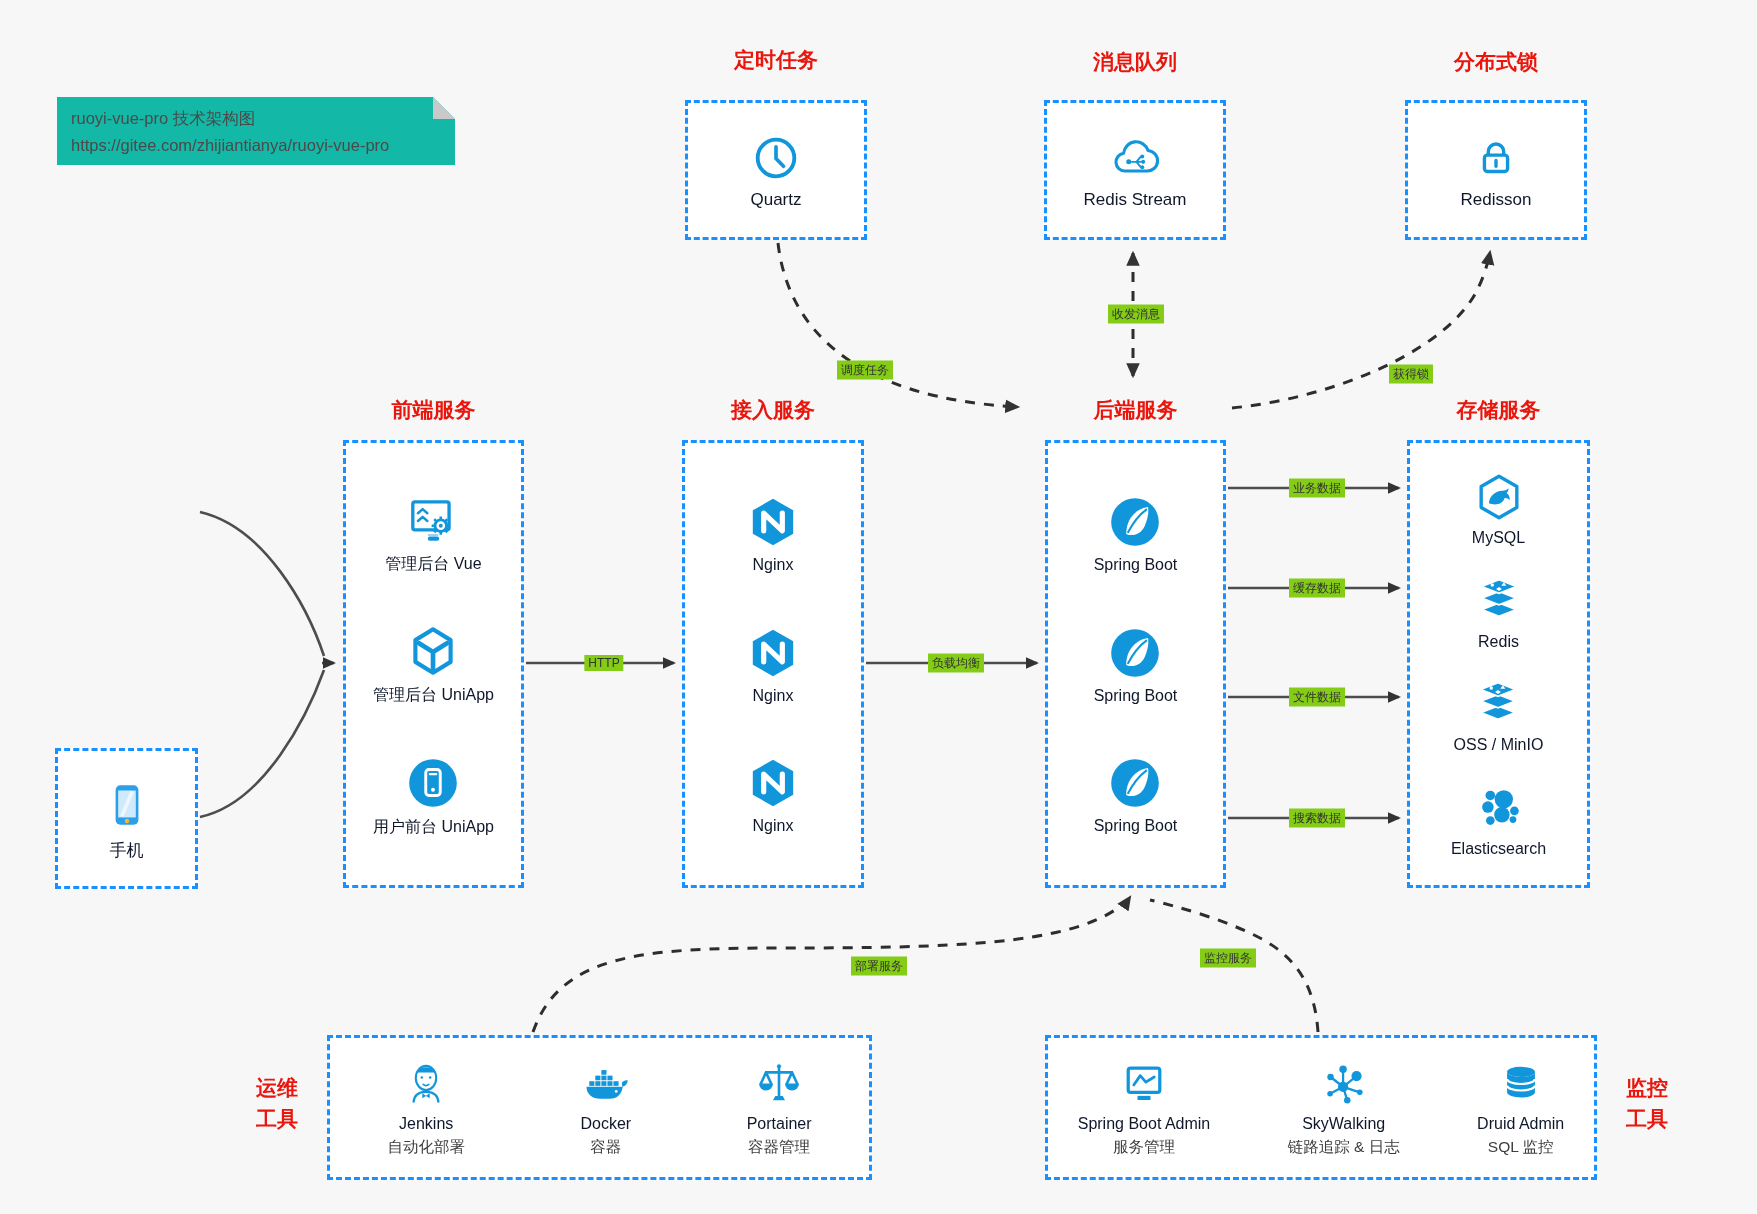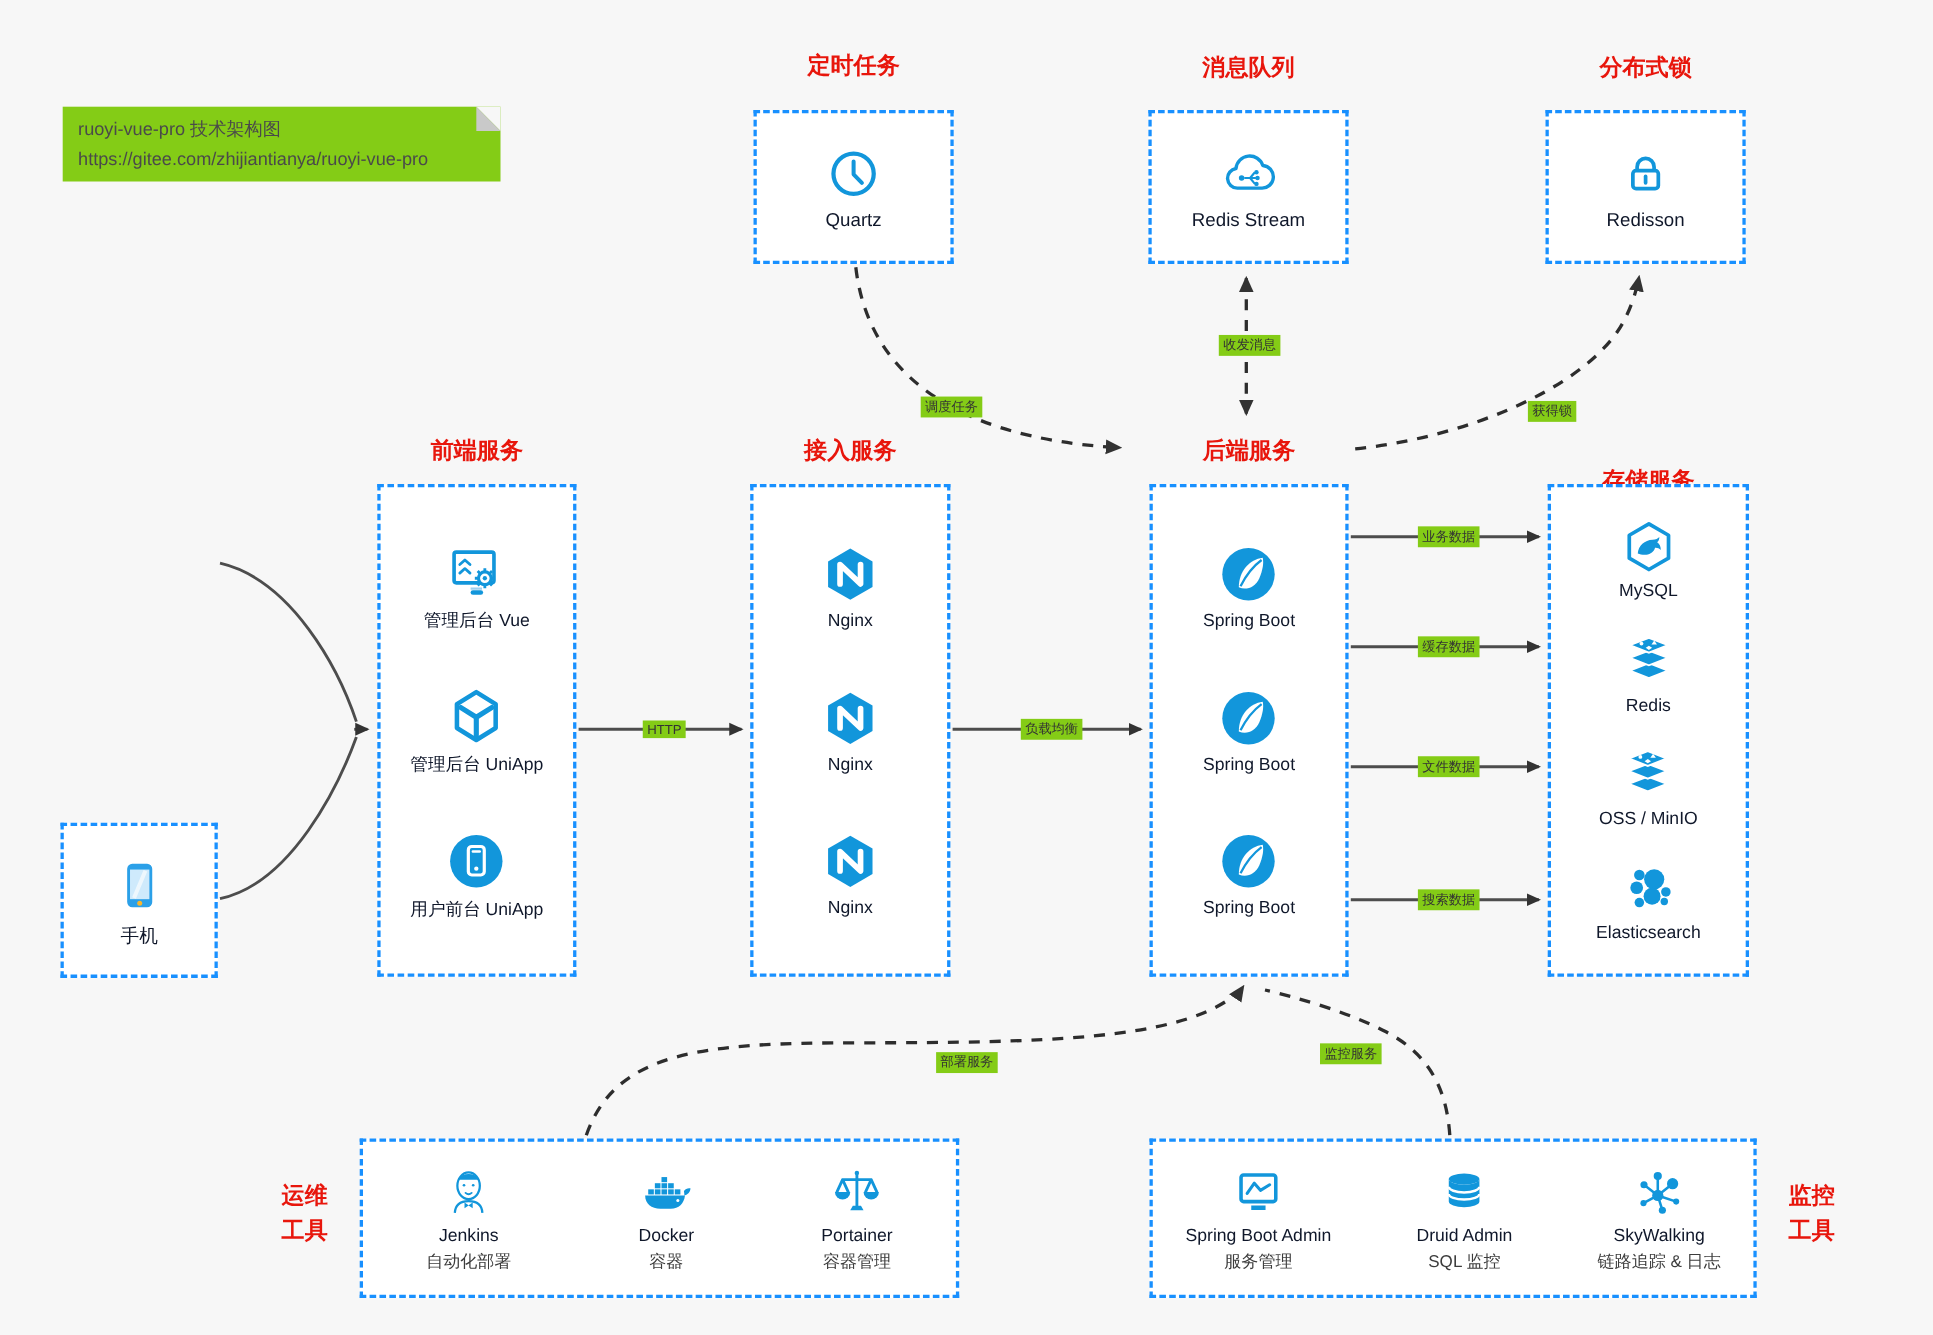--- a/index.html
+++ b/index.html
@@ -1,19 +1,19 @@
 <!DOCTYPE html>
 <html><head>
 <meta charset="utf-8">
 <style>
   html,body{margin:0;padding:0;background:#f7f7f7;}
   .canvas{position:relative;width:1757px;height:1214px;background:#f7f7f7;
           font-family:"Liberation Sans","DejaVu Sans",sans-serif;overflow:hidden;}
   
-  .note{position:absolute;left:57px;top:97px;width:398px;height:68px;background:#84cc16;
+  .note{position:absolute;left:57px;top:97px;width:398px;height:68px;background:#14b8a6;
         color:#4a4a4a;font-size:16.5px;line-height:1.65;padding:8px 0 0 14px;box-sizing:border-box;}
   .note .fold-cut{position:absolute;top:0;right:0;width:0;height:0;
         border-top:22px solid #f7f7f7;border-left:22px solid transparent;}
   .note .fold{position:absolute;top:0;right:22px;width:0;height:0;
         border-bottom:22px solid #c9c9c9;border-right:22px solid transparent;transform:translateX(22px);}
   
   .gbox{position:absolute;background:#fff;border:3px dashed #1890ff;box-sizing:border-box;
         display:flex;flex-direction:column;align-items:center;justify-content:space-evenly;}
   .gbox.single{justify-content:center;gap:10px;}
   .gbox.hrow{flex-direction:row;justify-content:space-around;align-items:center;}
@@ -306,21 +306,21 @@
       <div class="lbl">Spring Boot</div>
     </div>
     <div class="item">
       <svg class="ic" viewBox="0 0 56 56">
           <use href="#i-spring"></use>
         </svg>
       <div class="lbl">Spring Boot</div>
     </div>
   </div>
 
-  <div class="title-red" style="left:1407px;top:396px;width:183px;margin-top:28px;">存储服务</div>
+  <div class="title-red" style="left:1407px;top:396px;width:183px;">存储服务</div>
   <div class="gbox boxlayer" style="left:1407px;top:440px;width:183px;height:448px;">
     <div class="item">
       <svg class="ic ic-md" viewBox="0 0 56 56">
           <use href="#i-mysql"></use>
         </svg>
       <div class="lbl">MySQL</div>
     </div>
     <div class="item">
       <svg class="ic ic-md" viewBox="0 0 56 56">
           <use href="#i-redis"></use>
@@ -372,31 +372,31 @@
   <div class="gbox hrow boxlayer" style="left:1045px;top:1035px;width:552px;height:145px;gap:18px;">
     <div class="item">
       <svg class="ic ic-sm" viewBox="0 0 56 56">
           <use href="#i-sba"></use>
         </svg>
       <div class="lbl">Spring Boot Admin</div>
       <div class="sub">服务管理</div>
     </div>
     <div class="item">
       <svg class="ic ic-sm" viewBox="0 0 56 56">
+          <use href="#i-skywalking"></use>
+        </svg>
+      <div class="lbl">SkyWalking</div>
+      <div class="sub">链路追踪 &amp; 日志</div>
+    </div>
+    <div class="item">
+      <svg class="ic ic-sm" viewBox="0 0 56 56">
           <use href="#i-druid"></use>
         </svg>
       <div class="lbl">Druid Admin</div>
       <div class="sub">SQL 监控</div>
-    </div>
-    <div class="item">
-      <svg class="ic ic-sm" viewBox="0 0 56 56">
-          <use href="#i-skywalking"></use>
-        </svg>
-      <div class="lbl">SkyWalking</div>
-      <div class="sub">链路追踪 &amp; 日志</div>
     </div>
   </div>
   <div class="side-red" style="left:1612px;top:1072px;width:70px;">
     <div>监控</div>
     <div>工具</div>
   </div>
 
   <div class="elabel" style="left:604px;top:663px;">HTTP</div>
   <div class="elabel" style="left:956px;top:663px;">负载均衡</div>
   <div class="elabel" style="left:1317px;top:488px;">业务数据</div>

